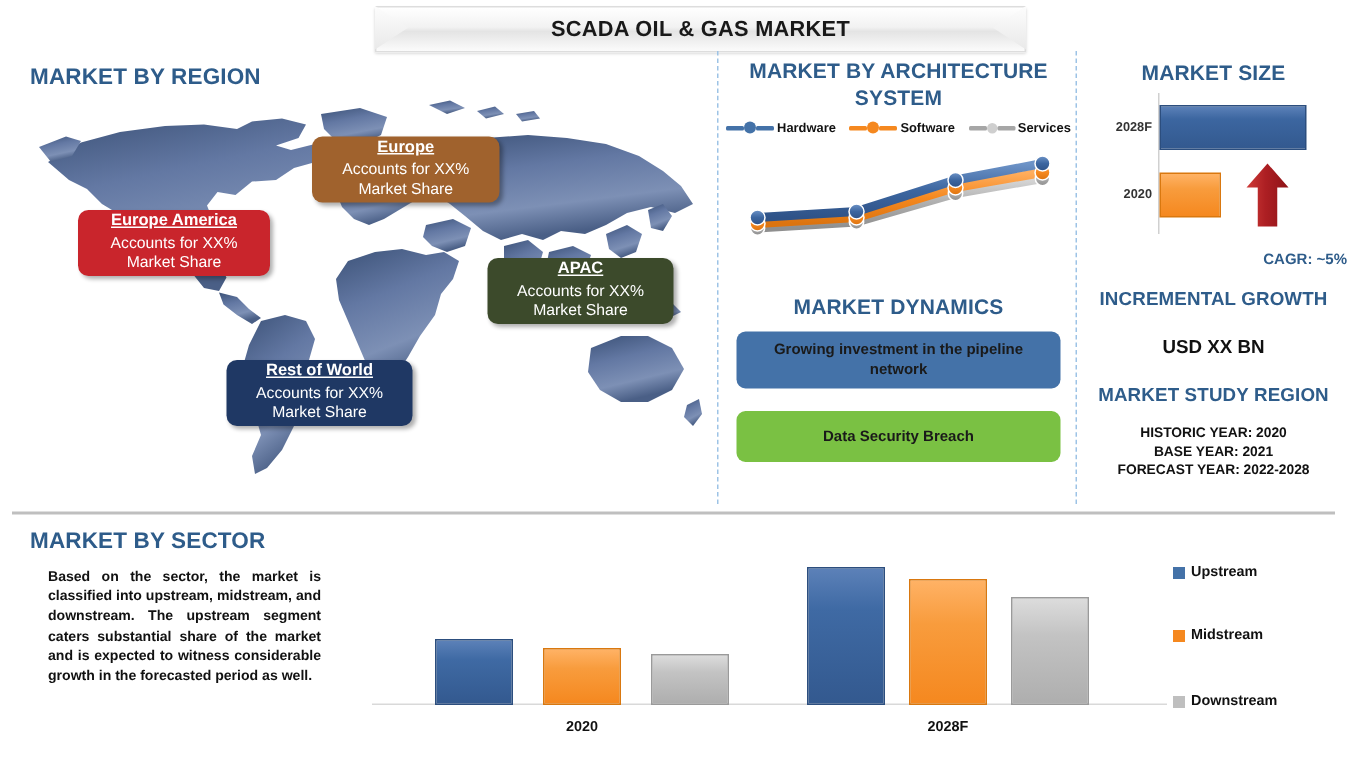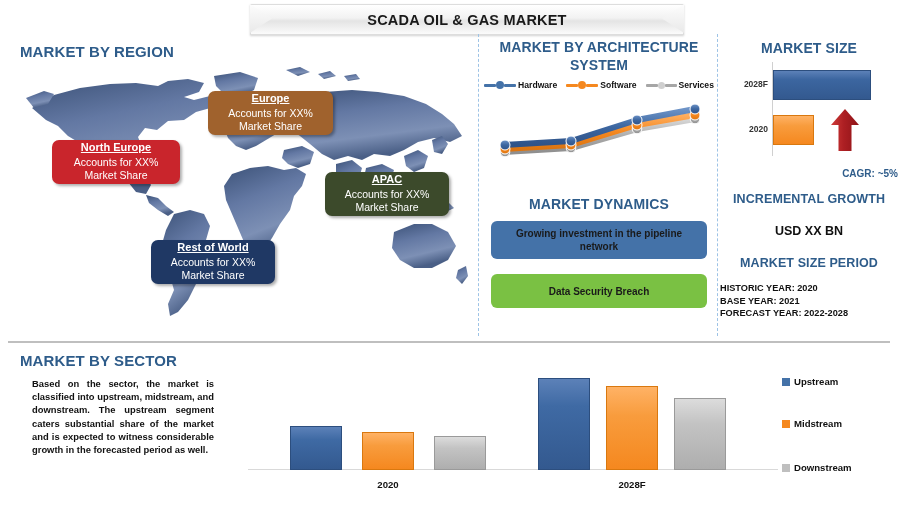--- a/index.html
+++ b/index.html
@@ -69,21 +69,21 @@
   .ms-label{position:absolute;left:0;width:42px;text-align:right;font-size:8.5px;
             font-weight:bold;color:#333;}
   .ms-bar{position:absolute;left:47px;}
   .ms-bar i{display:block;width:100%;height:100%;}
   #cagr{position:absolute;left:0;top:132px;width:178px;text-align:right;
         font-size:10px;font-weight:bold;color:#2e5c8a;}
   #inc-title{position:absolute;left:0;top:156px;width:178px;text-align:center;font-size:12.5px;}
   #inc-value{position:absolute;left:0;top:188px;width:178px;text-align:center;
              font-size:12.5px;font-weight:bold;color:#111;}
   #study-title{position:absolute;left:0;top:220px;width:178px;text-align:center;font-size:12.5px;}
-  #study-lines{position:absolute;left:0;top:246px;width:178px;
+  #study-lines{position:absolute;left:0;top:246px;width:178px;text-align:center;
                font-size:9.2px;font-weight:bold;color:#111;line-height:12.5px;}
 
   
   #sector-panel{position:absolute;left:0;top:344px;width:898px;height:163px;}
   #sector-title{position:absolute;left:20px;top:8px;font-size:15px;}
   #sector-desc{position:absolute;left:32px;top:33px;width:182px;font-size:9.4px;
                font-weight:bold;color:#111;line-height:13.2px;text-align:justify;}
   #sector-chart{position:absolute;left:248px;top:18px;width:530px;height:130px;}
   .sc-baseline{position:absolute;left:0;bottom:22px;width:100%;height:0;
                border-top:1px solid #d9d9d9;}
@@ -163,21 +163,21 @@
 
           <path d="M440,206 L448,202 L450,212 L444,220 L438,214 Z"></path>
 
           <path d="M268,6 L282,3 L292,8 L280,12 Z"></path>
           <path d="M300,10 L312,7 L318,12 L306,15 Z"></path>
           <path d="M326,12 L338,10 L342,15 L330,17 Z"></path>
         </g>
       </svg>
 
       <div class="region-box" id="rb-na" style="left:34px;top:76px;width:128px;height:44px;background:#c9252c;">
-        <span class="rb-name">North Europe</span>
+        <span class="rb-name">Europe America</span>
         <span class="rb-l1">Accounts for XX%</span>
         <span class="rb-l2">Market Share</span>
       </div>
 
       <div class="region-box" id="rb-eu" style="left:190px;top:27px;width:125px;height:44px;background:#a0622d;">
         <span class="rb-name">Europe</span>
         <span class="rb-l1">Accounts for XX%</span>
         <span class="rb-l2">Market Share</span>
       </div>
 
@@ -296,21 +296,21 @@
               <stop offset="100%" stop-color="#8e1317"></stop>
           </linearGradient>
         </defs>
         <path d="M15,1 L29,17 L21.5,17 L21.5,43 L8.5,43 L8.5,17 L1,17 Z" fill="url(#gred)"></path>
       </svg>
     </div>
 
     <div id="cagr">CAGR:  ~5%</div>
     <div id="inc-title" class="sect-h">INCREMENTAL GROWTH</div>
     <div id="inc-value">USD XX BN</div>
-    <div id="study-title" class="sect-h">MARKET SIZE PERIOD</div>
+    <div id="study-title" class="sect-h">MARKET STUDY REGION</div>
     <div id="study-lines">
       <div>HISTORIC YEAR: 2020</div>
       <div>BASE YEAR: 2021</div>
       <div>FORECAST YEAR: 2022-2028</div>
     </div>
   </div>
 
   <div id="sector-panel">
     <div id="sector-title" class="sect-h">MARKET BY SECTOR</div>
     <div id="sector-desc">Based on the sector, the market is classified into upstream, midstream, and downstream. The upstream segment caters substantial share of the market and is expected to witness considerable growth in the forecasted period as well.</div>

